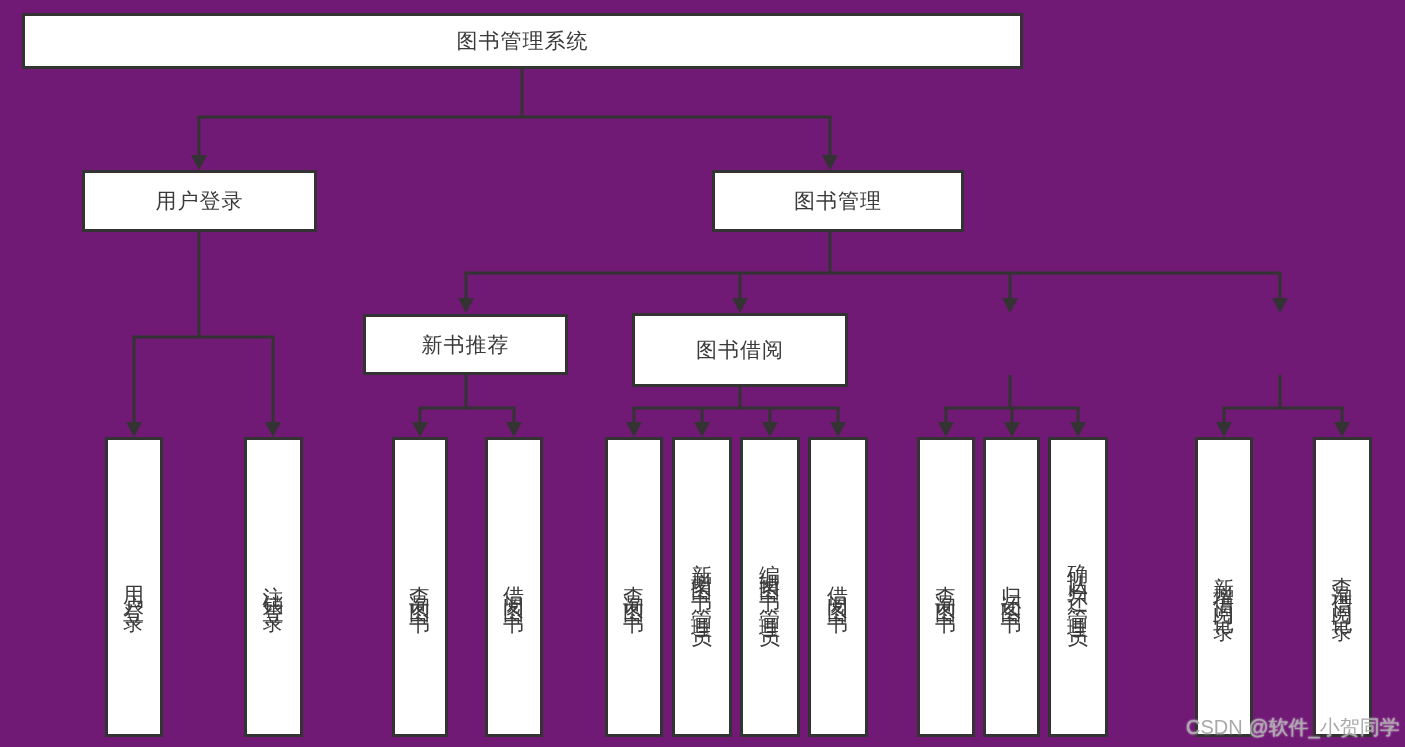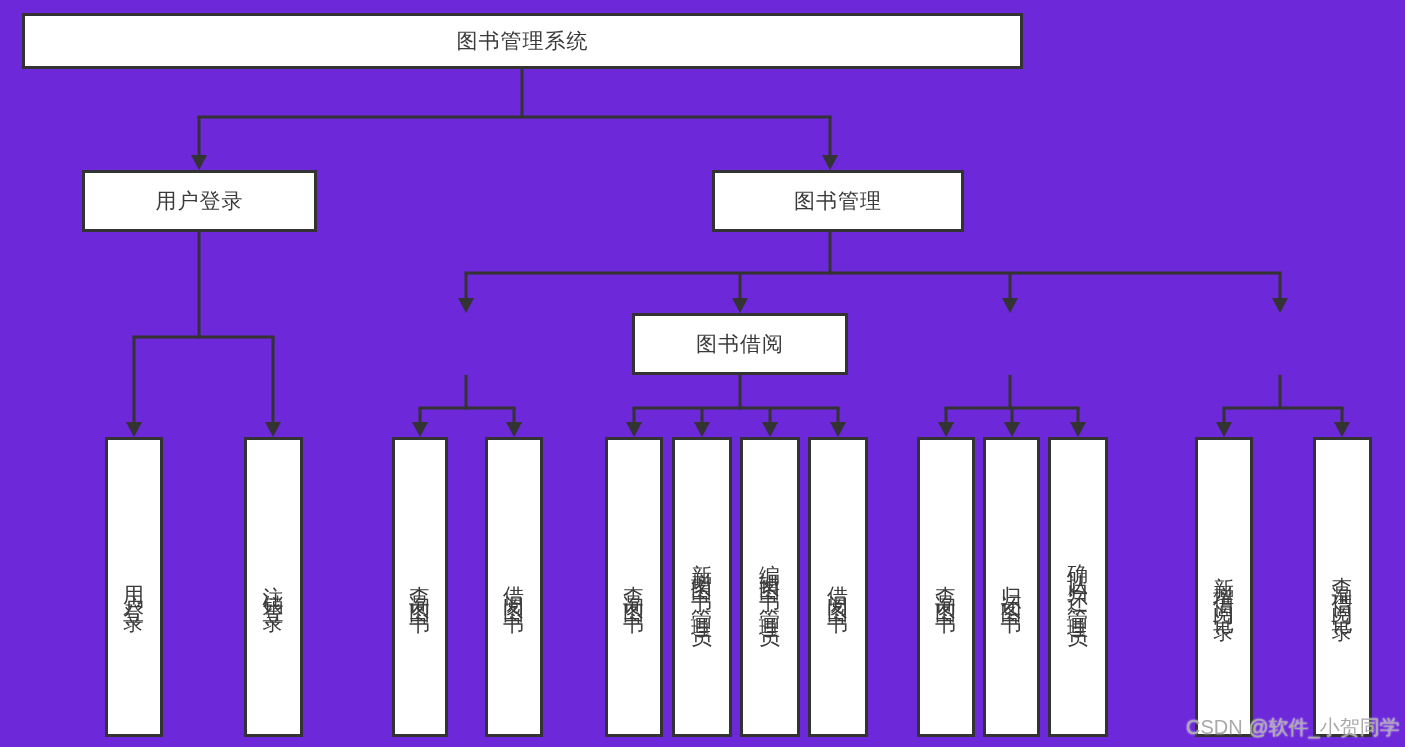--- a/index.html
+++ b/index.html
@@ -1,17 +1,17 @@
 <!DOCTYPE html>
 <html><head>
 <meta charset="utf-8">
 <style>
   html,body { margin:0; padding:0; background:#ffffff; }
   #stage {
-    position:relative; width:1405px; height:747px; background:#6d28d9;
+    position:relative; width:1405px; height:747px; background:#701a75;
     font-family:"Liberation Sans","DejaVu Sans",sans-serif; overflow:hidden;
   }
   .box {
     position:absolute; box-sizing:border-box;
     border:3px solid #333333; background:#ffffff;
     display:flex; align-items:center; justify-content:center;
     color:#3a3a3a; font-size:21px; letter-spacing:1px;
     text-align:center;
   }
   .vbox {
@@ -92,21 +92,22 @@
     <polygon points="1070,422 1086,422 1078,437"></polygon>
     <polygon points="1216,422 1232,422 1224,437"></polygon>
     <polygon points="1334,422 1350,422 1342,437"></polygon>
   </svg>
 
   <div class="box" style="left:22px;top:13px;width:1001px;height:56px">图书管理系统</div>
 
   <div class="box" style="left:82px;top:170px;width:235px;height:62px">用户登录</div>
   <div class="box" style="left:712px;top:170px;width:252px;height:62px">图书管理</div>
 
-  <div class="box" style="left:632px;top:313px;width:216px;height:62px">图书借阅</div>
+  <div class="box" style="left:363px;top:314px;width:205px;height:61px">新书推荐</div>
+  <div class="box" style="left:632px;top:313px;width:216px;height:74px">图书借阅</div>
 
   <div class="box vbox" style="left:105px;top:437px;width:58px;height:300px">用户登录</div>
   <div class="box vbox" style="left:244px;top:437px;width:59px;height:300px">注销登录</div>
 
   <div class="box vbox" style="left:392px;top:437px;width:56px;height:300px">查询图书</div>
   <div class="box vbox" style="left:485px;top:437px;width:58px;height:300px">借阅图书</div>
 
   <div class="box vbox" style="left:605px;top:437px;width:58px;height:300px">查询图书</div>
   <div class="box vbox" style="left:672px;top:437px;width:60px;height:300px">新增图书（管理员）</div>
   <div class="box vbox" style="left:740px;top:437px;width:60px;height:300px">编辑图书（管理员）</div>

